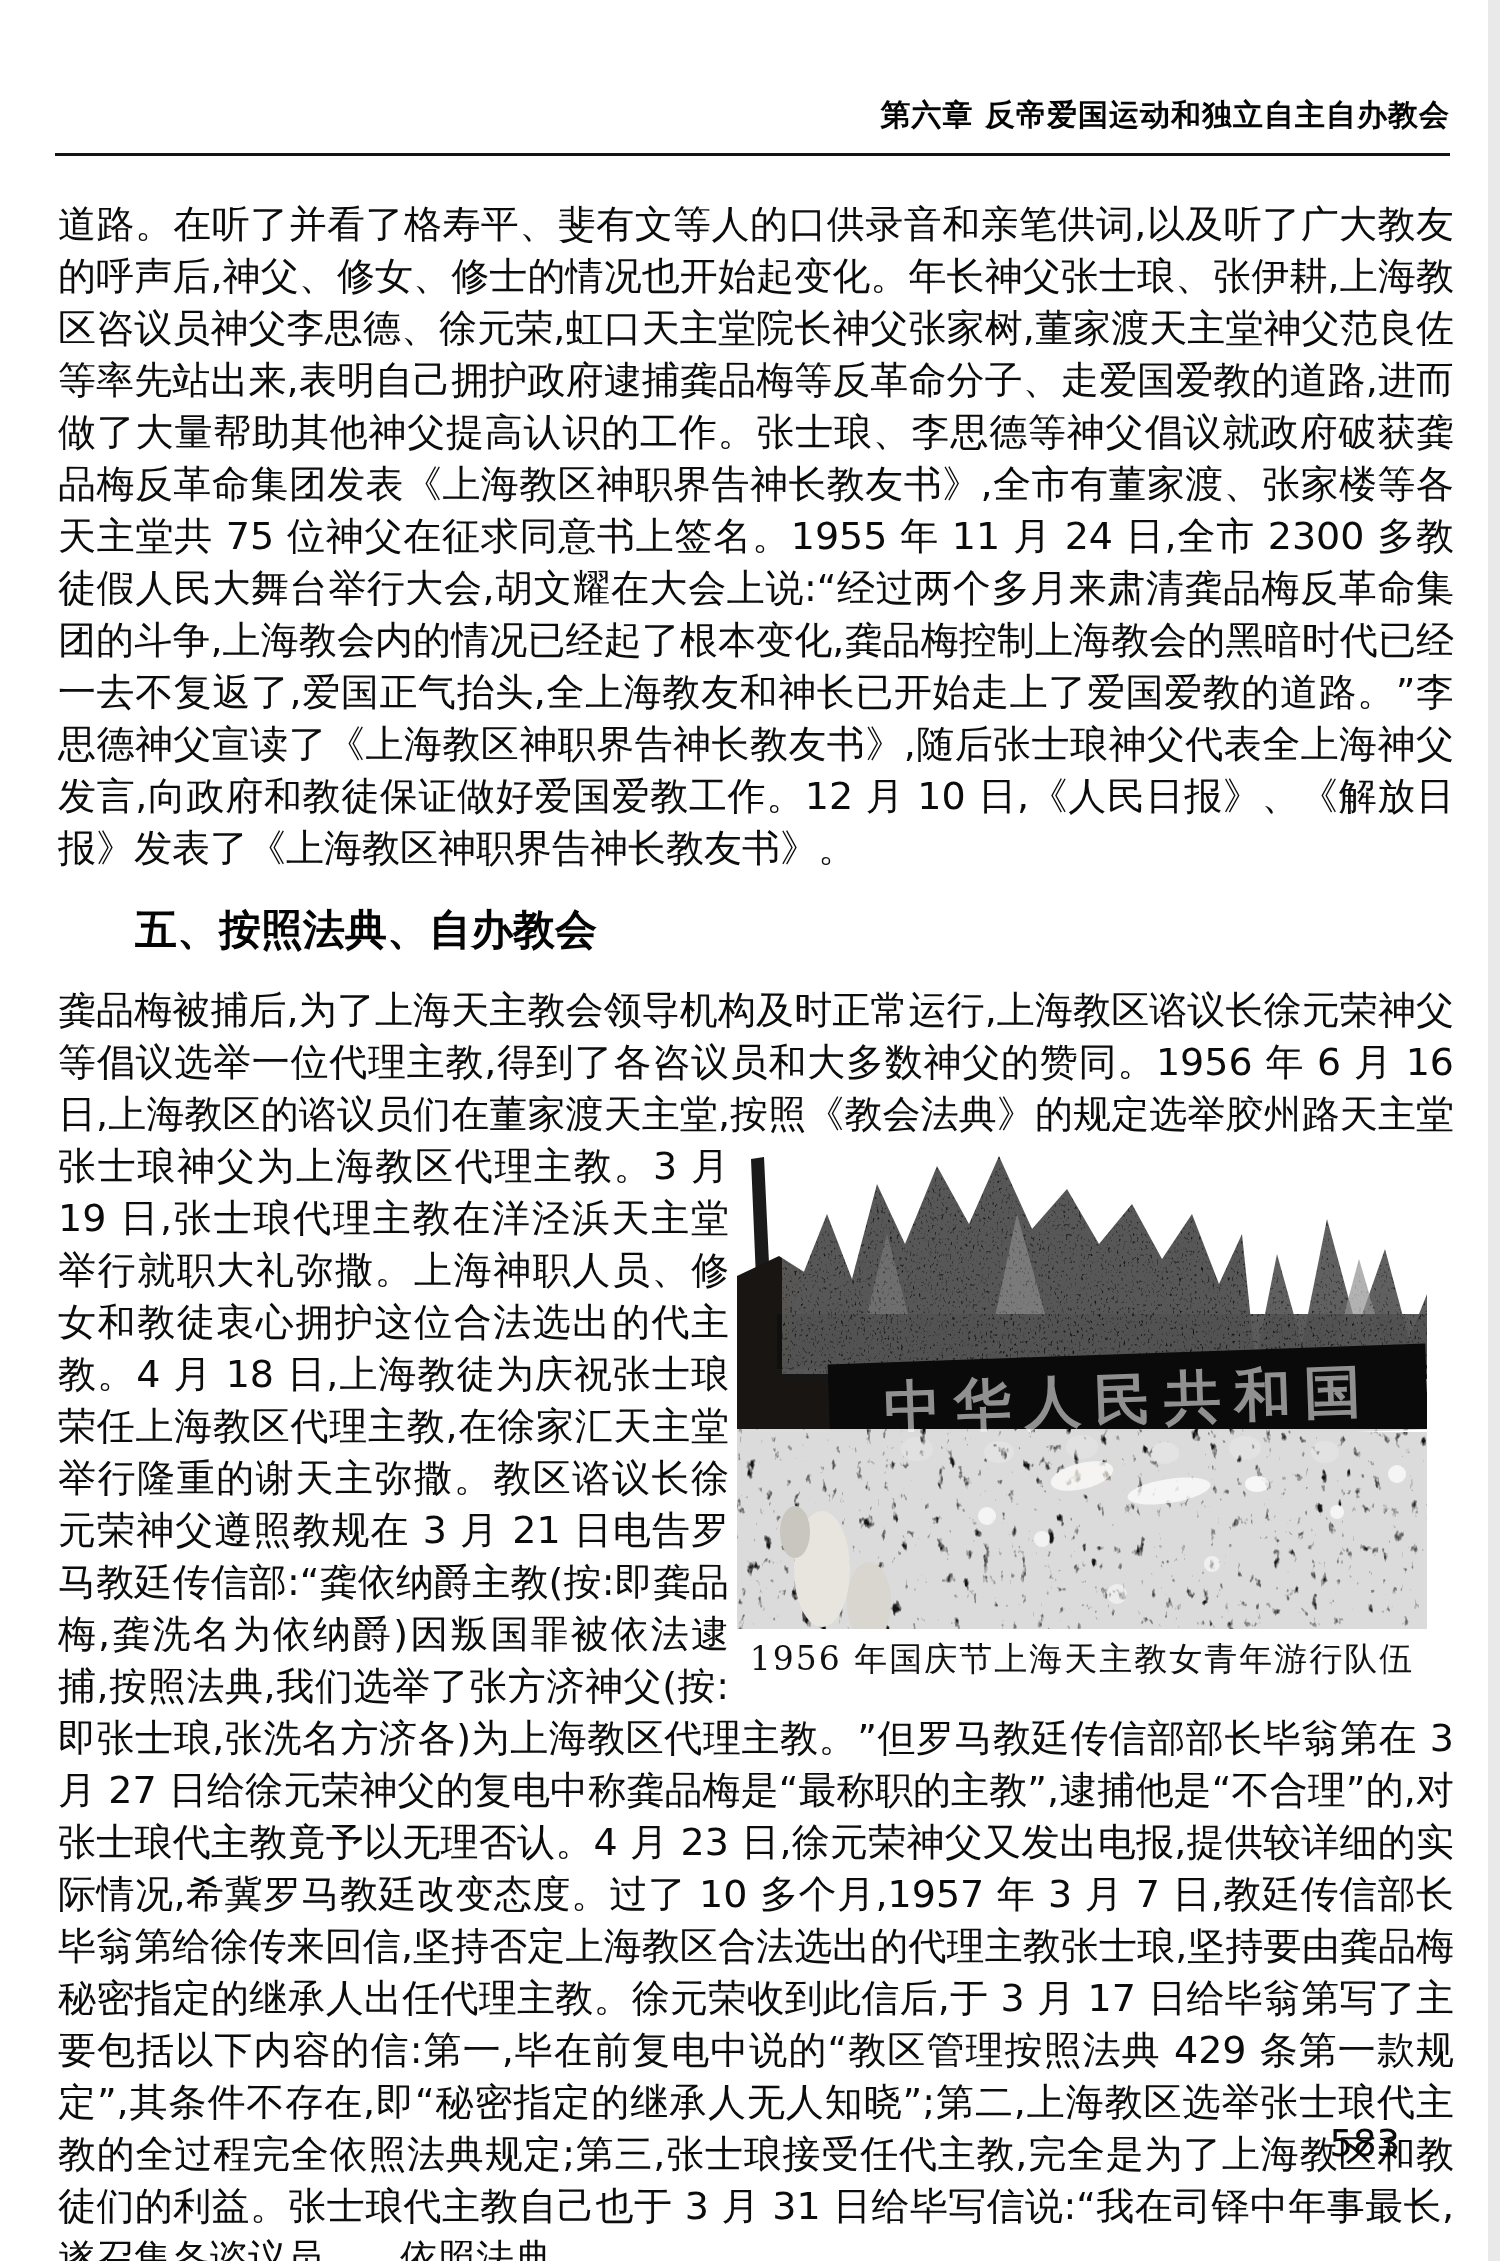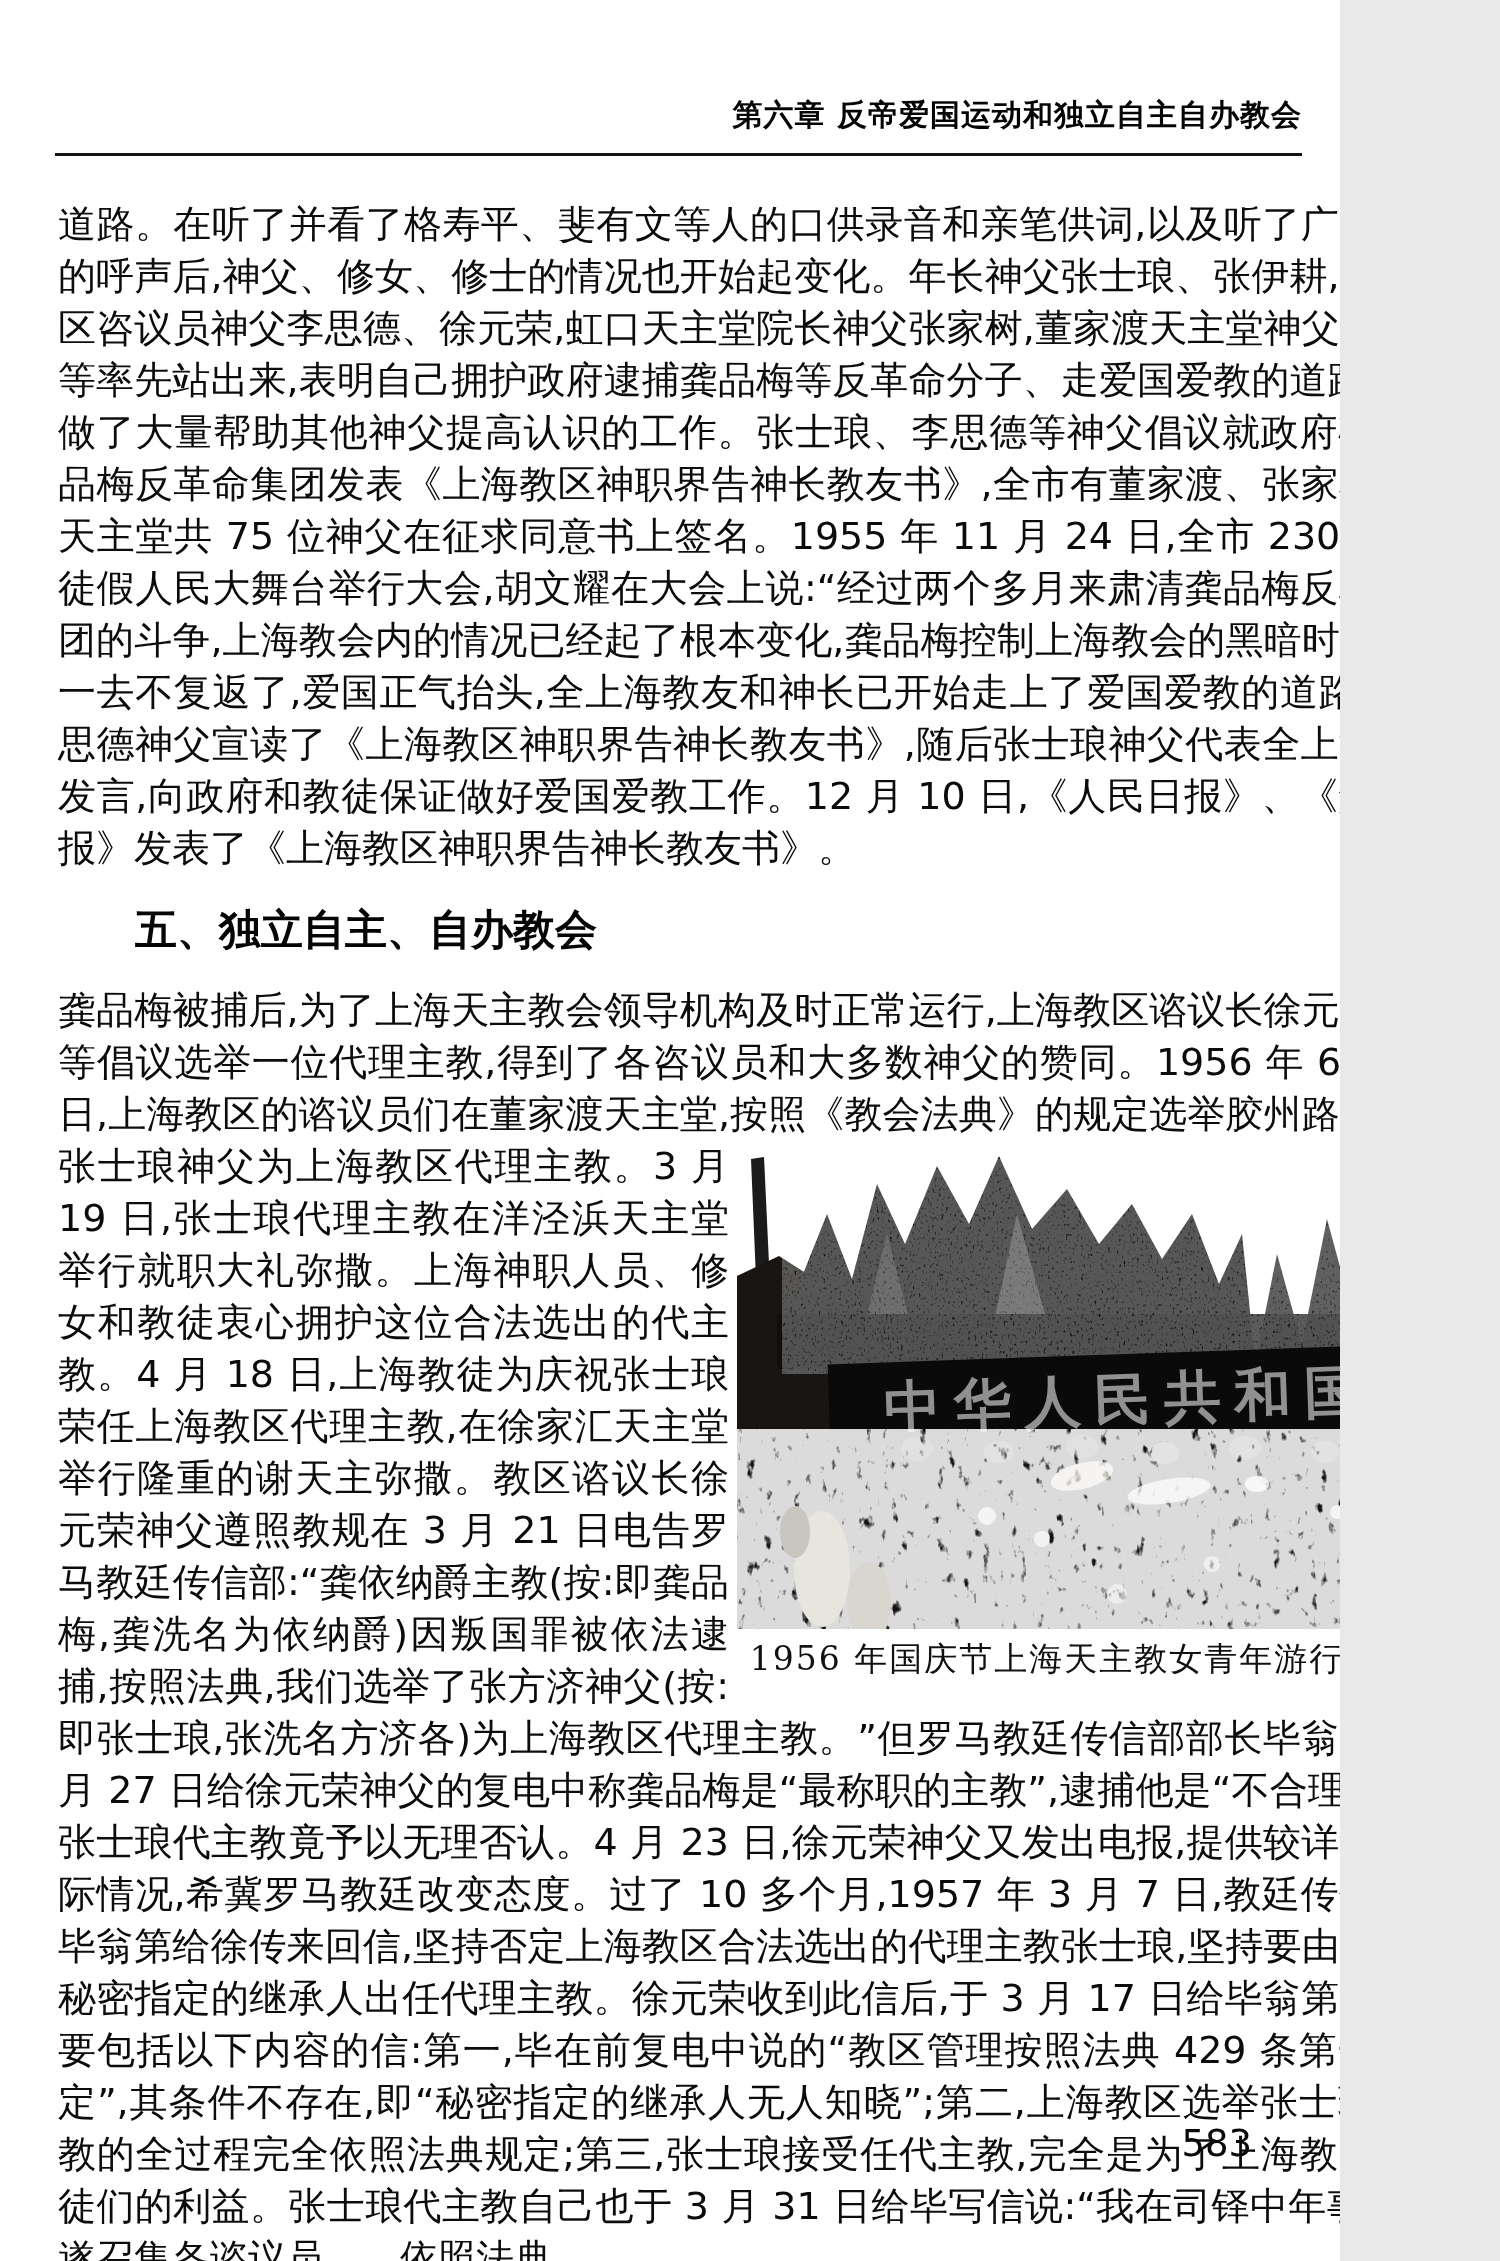--- a/index.html
+++ b/index.html
@@ -1,18 +1,18 @@
 <!DOCTYPE html>
 <html><head>
 <meta charset="utf-8">
 <style>
   html, body { margin: 0; padding: 0; background: #e9e9e9; }
   .page {
     position: relative;
-    width: 1340px;
+    width: 1488px;
     height: 2261px;
     background: #ffffff;
     font-family: "DejaVu Sans", sans-serif;
     color: #0c0c0c;
     overflow: hidden;
   }
   .running-header {
     position: absolute;
     top: 95px;
     left: 50px;
@@ -81,21 +81,21 @@
 <div class="page">
 
   <div class="running-header">第六章 反帝爱国运动和独立自主自办教会</div>
 
   <div class="header-rule"></div>
 
   <div class="body-text">
 
     <p class="para">道路。在听了并看了格寿平、斐有文等人的口供录音和亲笔供词,以及听了广大教友的呼声后,神父、修女、修士的情况也开始起变化。年长神父张士琅、张伊耕,上海教区咨议员神父李思德、徐元荣,虹口天主堂院长神父张家树,董家渡天主堂神父范良佐等率先站出来,表明自己拥护政府逮捕龚品梅等反革命分子、走爱国爱教的道路,进而做了大量帮助其他神父提高认识的工作。张士琅、李思德等神父倡议就政府破获龚品梅反革命集团发表《上海教区神职界告神长教友书》,全市有董家渡、张家楼等各天主堂共 75 位神父在征求同意书上签名。1955 年 11 月 24 日,全市 2300 多教徒假人民大舞台举行大会,胡文耀在大会上说:“经过两个多月来肃清龚品梅反革命集团的斗争,上海教会内的情况已经起了根本变化,龚品梅控制上海教会的黑暗时代已经一去不复返了,爱国正气抬头,全上海教友和神长已开始走上了爱国爱教的道路。”李思德神父宣读了《上海教区神职界告神长教友书》,随后张士琅神父代表全上海神父发言,向政府和教徒保证做好爱国爱教工作。12 月 10 日,《人民日报》、《解放日报》发表了《上海教区神职界告神长教友书》。</p>
 
-    <h2 class="section-heading">五、独立自主、自办教会</h2>
+    <h2 class="section-heading">五、按照法典、自办教会</h2>
 
     <div class="para"><span>龚品梅被捕后,为了上海天主教会领导机构及时正常运行,上海教区谘议长徐元荣神父等倡议选举一位代理主教,得到了各咨议员和大多数神父的赞同。1956 年 6 月 16 日,上海教区的谘议员们在董家渡天主堂,按照《教会法典》的规定选举胶州路天主堂张士琅神父为</span><figure class="photo-figure">
         <svg viewBox="0 0 690 485" xmlns="http://www.w3.org/2000/svg" role="img">
           <defs>
             <filter id="speck" x="0%" y="0%" width="100%" height="100%">
               <feTurbulence type="fractalNoise" baseFrequency="0.11 0.07" numOctaves="3" seed="8"></feTurbulence>
               <feColorMatrix type="matrix" values="0 0 0 0 1  0 0 0 0 1  0 0 0 0 1  2.2 2.2 2.2 -3.1 0"></feColorMatrix>
             </filter>
             <filter id="speck2" x="0%" y="0%" width="100%" height="100%">
               <feTurbulence type="fractalNoise" baseFrequency="0.45 0.3" numOctaves="2" seed="3"></feTurbulence>

